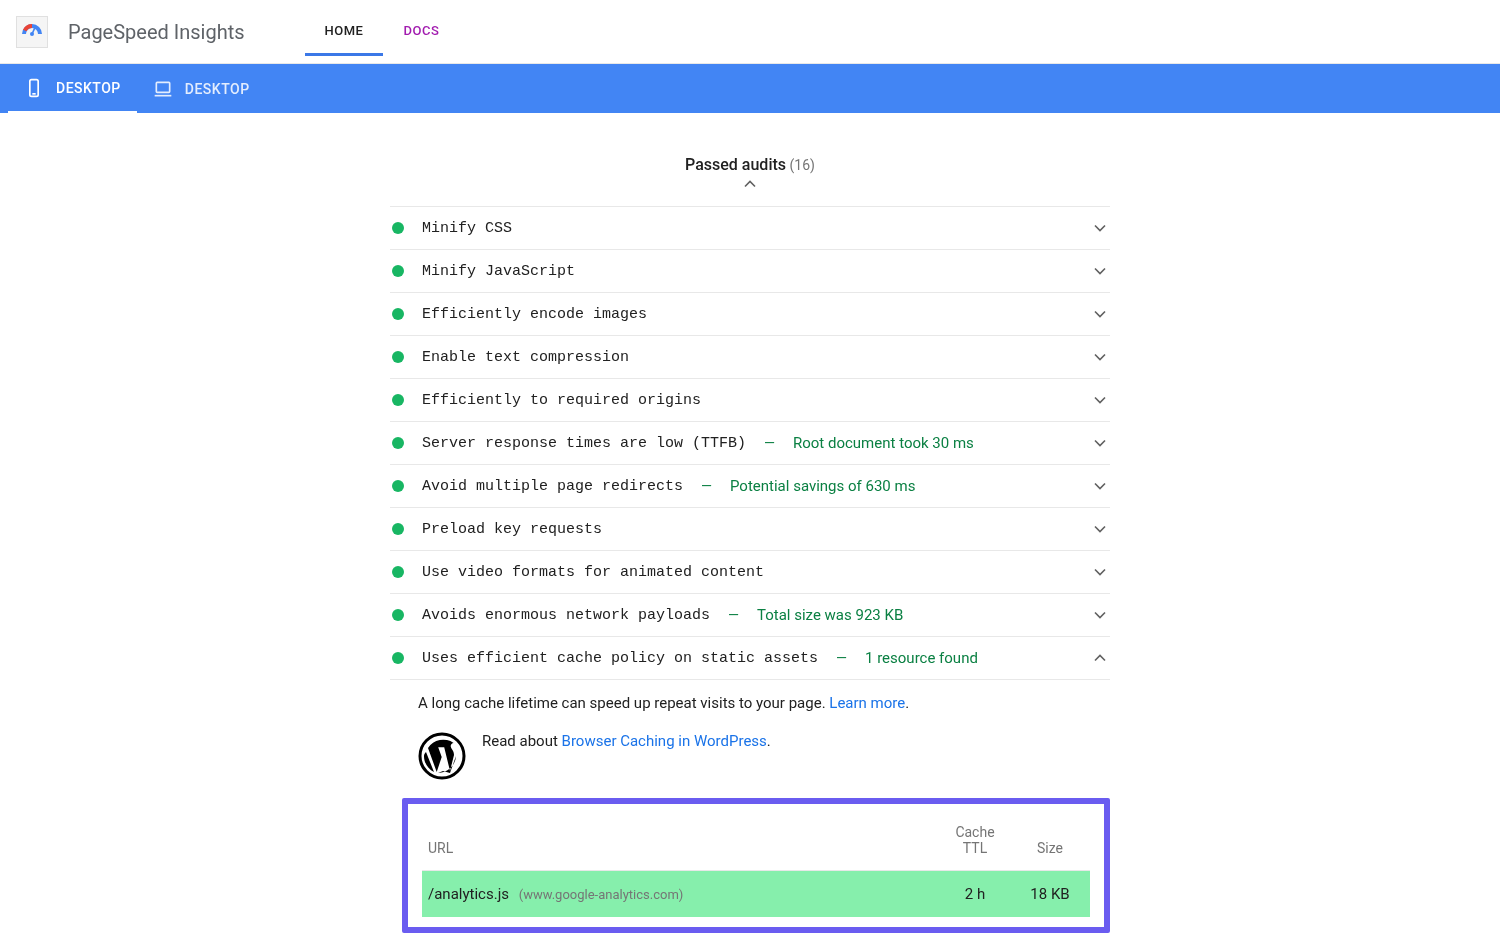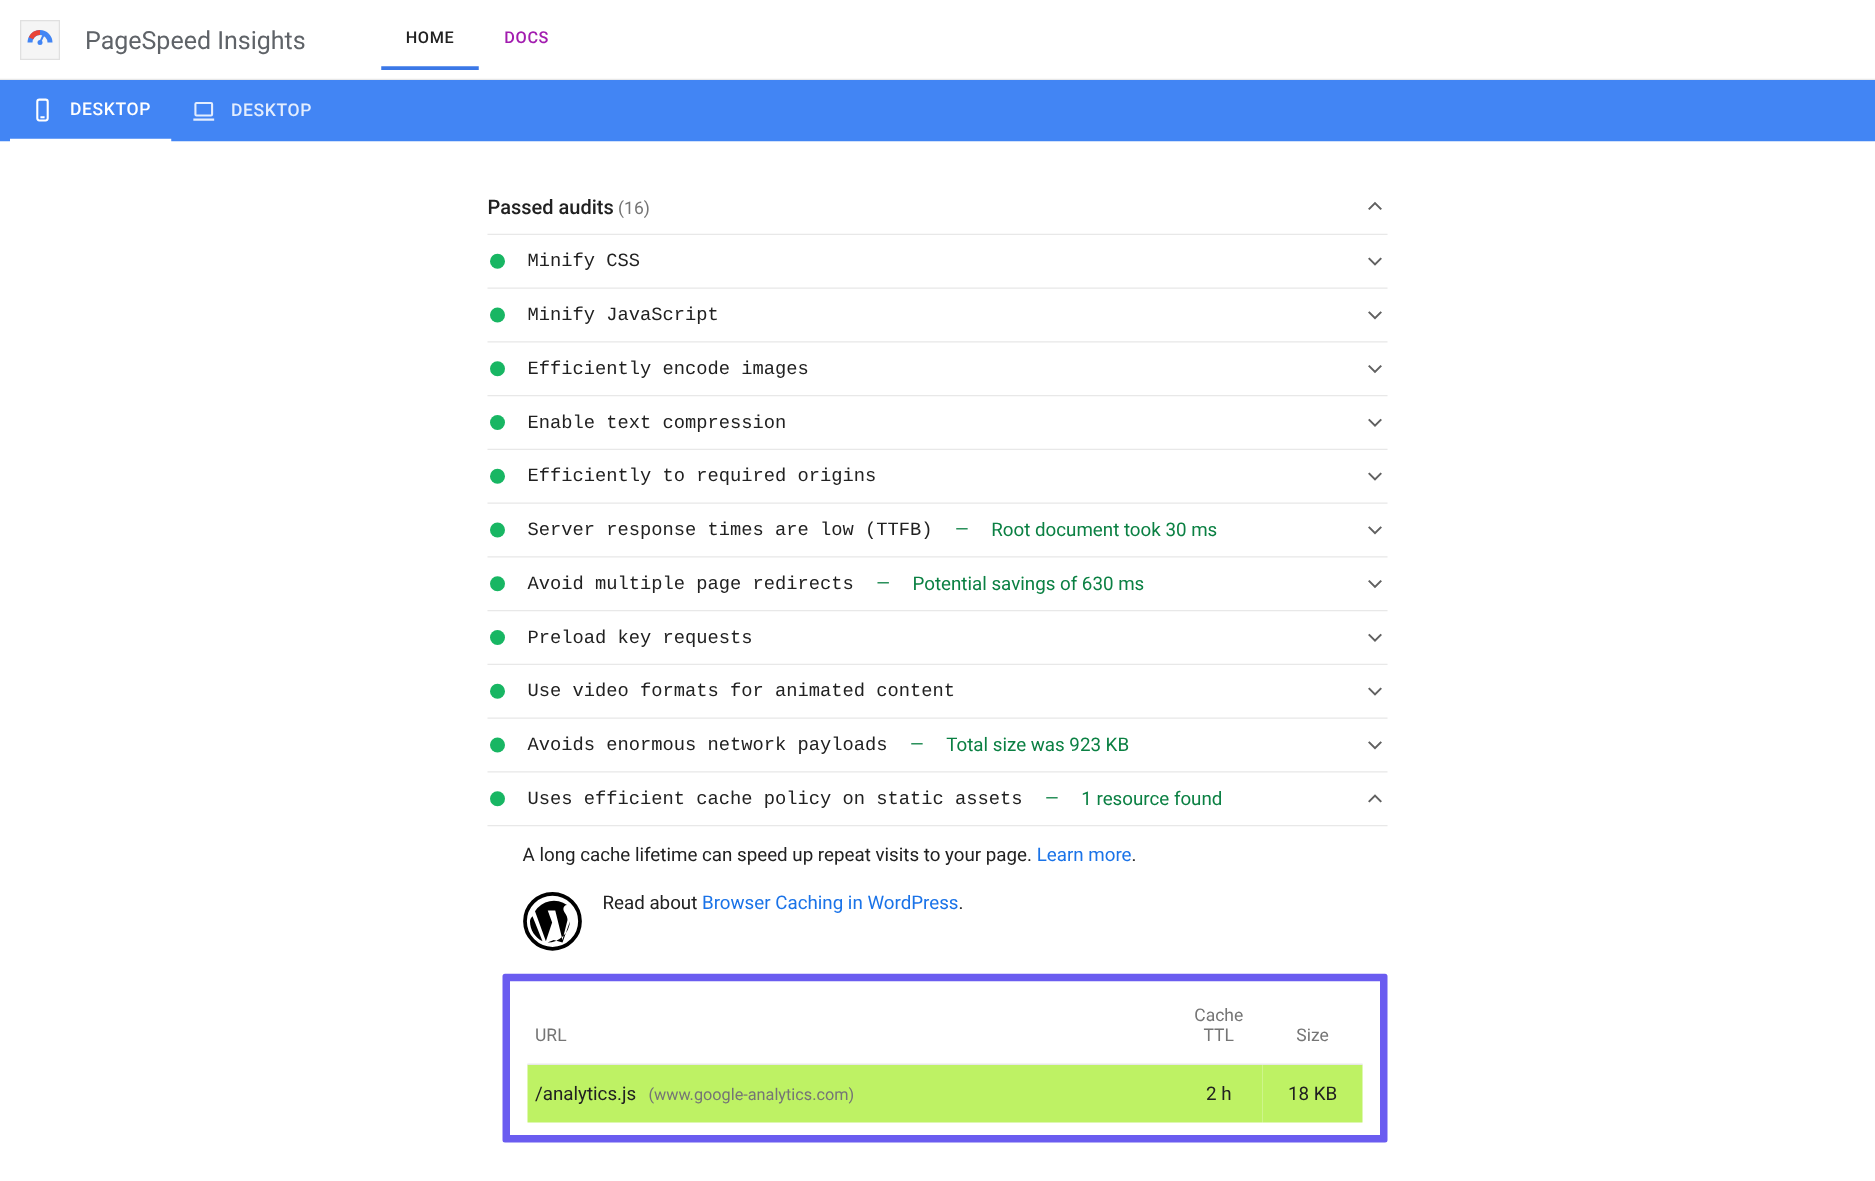--- a/index.html
+++ b/index.html
@@ -73,20 +73,21 @@
   
   .content {
     width: 720px;
     margin: 30px auto 40px auto;
   }
   .section-header {
     display: flex; align-items: center; justify-content: space-between;
     padding: 12px 0;
     border-bottom: 1px solid #e8e8e8;
     cursor: pointer;
+    flex-direction: column;
   }
   .section-title { font-size: 16px; font-weight: 500; color: #212121; }
   .section-count { color: #757575; font-weight: 400; }
   .chev { color: #616161; }
   .chev svg { width: 20px; height: 20px; display:block; }
 
   .audit-row {
     display: flex; align-items: center;
     padding: 11px 0;
     border-bottom: 1px solid #e8e8e8;
@@ -122,21 +123,21 @@
     text-align: left;
     font-weight: 400;
     color: #757575;
     font-size: 14px;
     padding: 10px 6px 14px 6px;
     border-bottom: 1px solid #e8e8e8;
     white-space: pre-line;
     vertical-align: bottom;
   }
   .cache-table th.r, .cache-table td.r { text-align: center; }
-  .cache-table td { padding: 14px 6px; font-size: 15px; background: #bef264; }
+  .cache-table td { padding: 14px 6px; font-size: 15px; background: #86efac; }
   .url-path { color: #212121; }
   .url-host { color: #757575; font-size: 13px; margin-left: 6px; }
 </style>
 </head>
 <body>
 
 <div class="topbar">
   <div class="logo-box">
     <svg viewBox="0 0 24 24">
       <path d="M12 4a10 10 0 0 0-10 10h4a6 6 0 0 1 12 0h4A10 10 0 0 0 12 4z" fill="#4285f4"></path>

